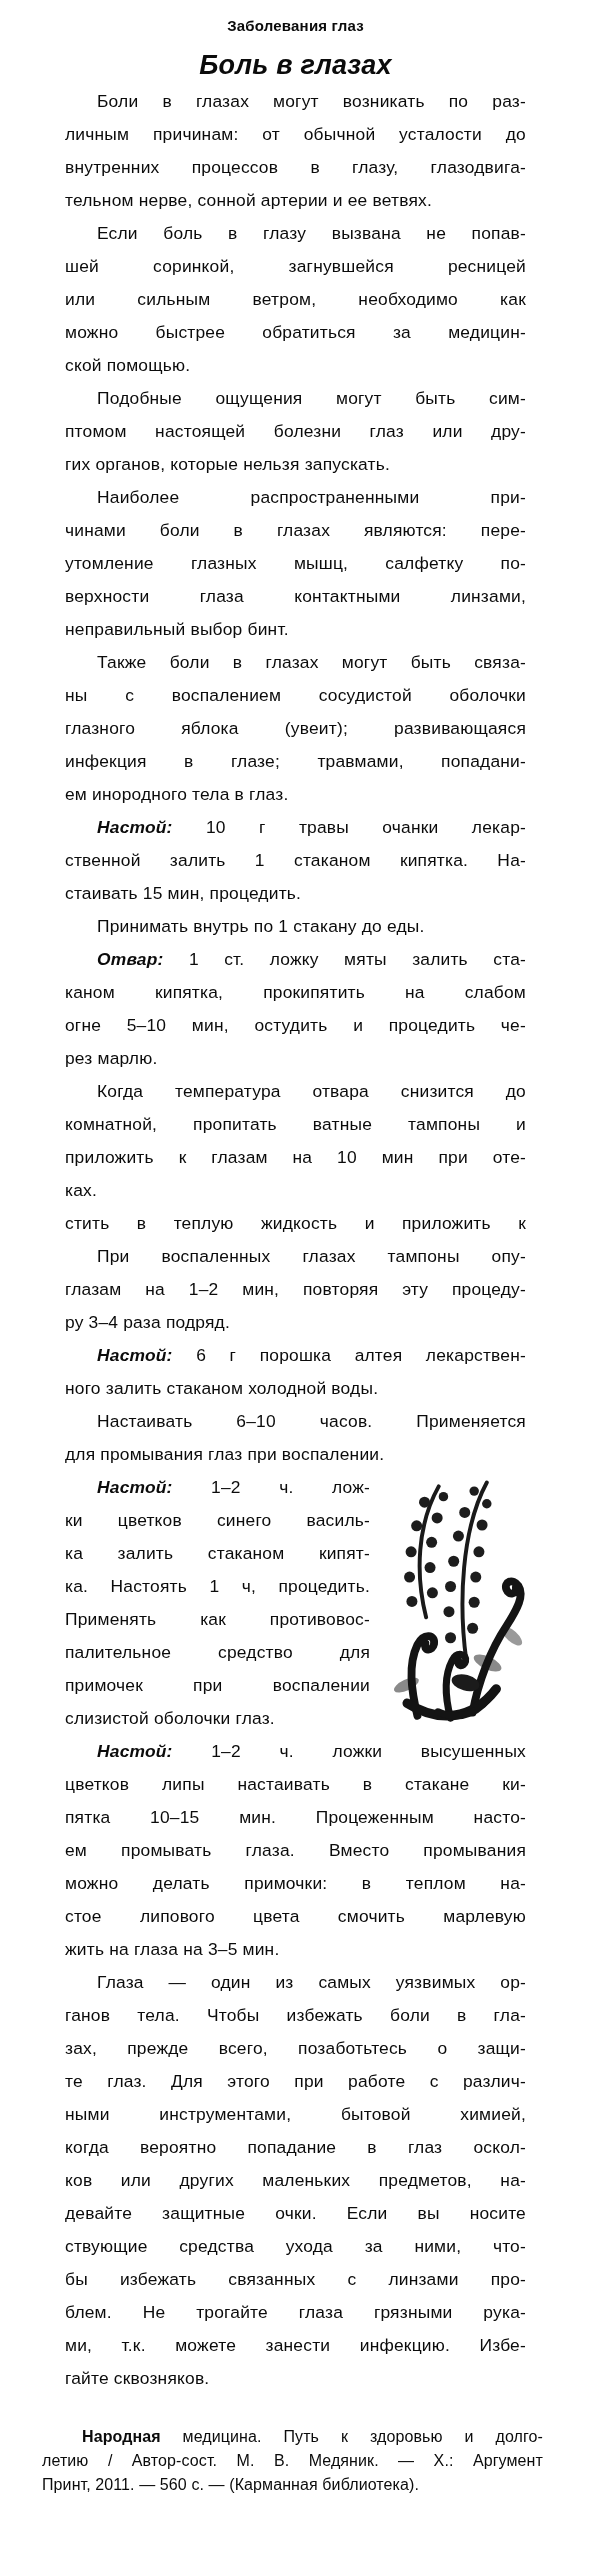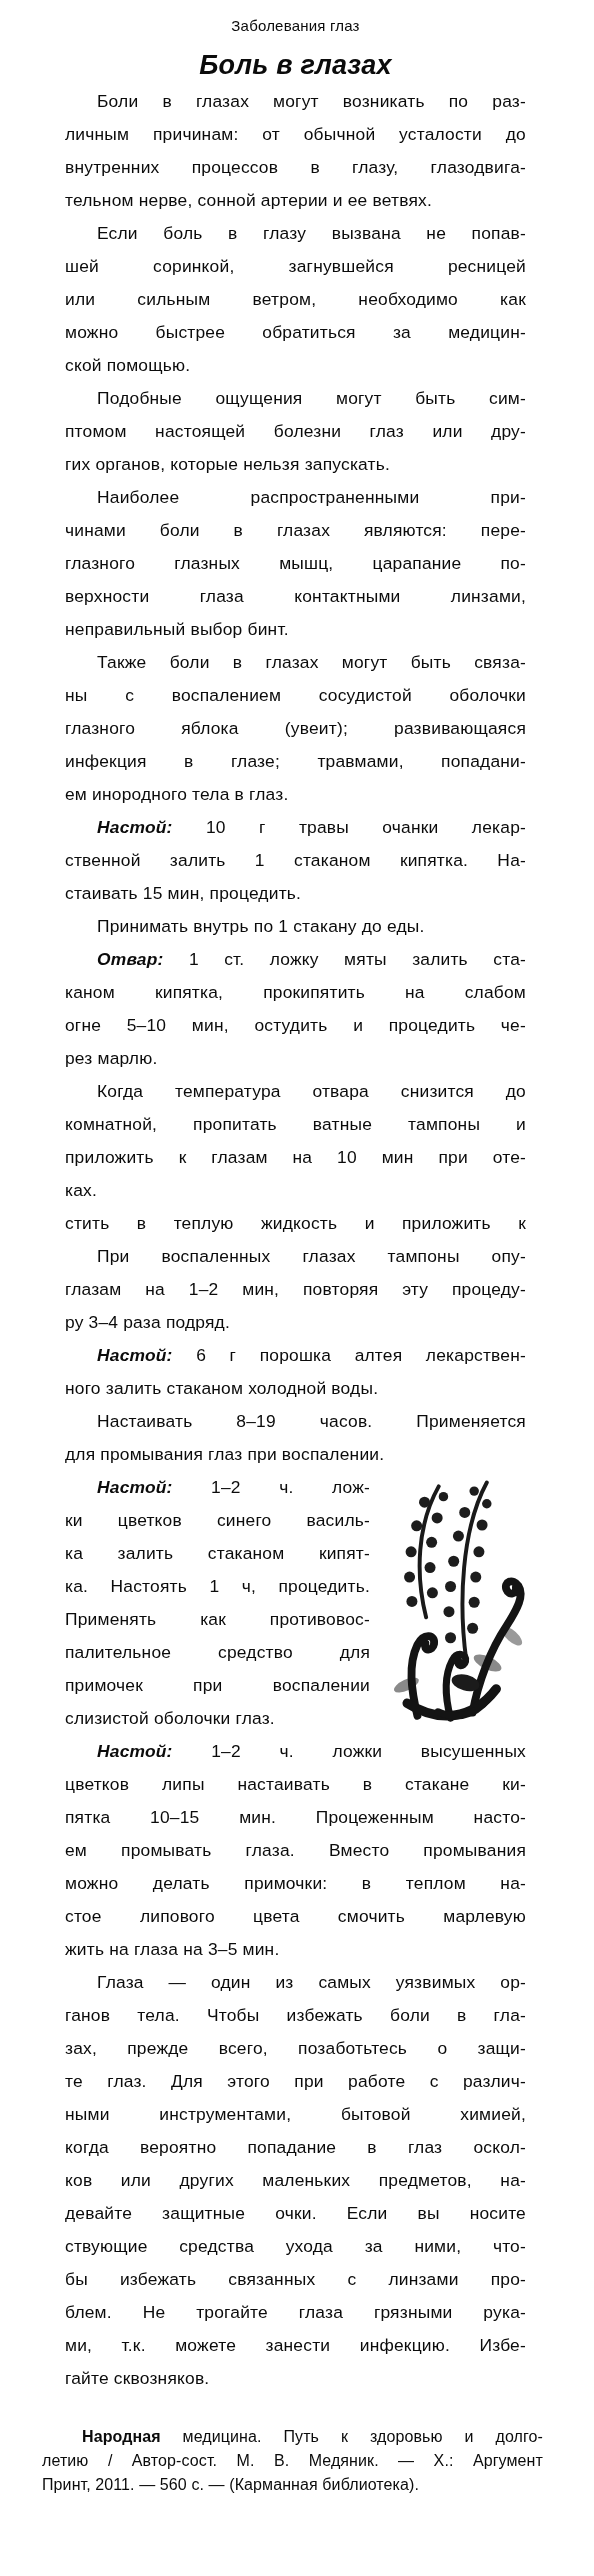--- a/index.html
+++ b/index.html
@@ -8,21 +8,21 @@
     width:595px;height:2576px;
     margin:0 auto;
     background:#ffffff;
     color:#0b0b0b;
     font-family:"Liberation Sans","DejaVu Sans",sans-serif;
     overflow:hidden;
   }
   .content{margin-left:65px;width:461px;}
   .page-header{
     margin-top:16px;height:20.6px;line-height:20.6px;
-    text-align:center;font-weight:normal;font-size:15px;letter-spacing:0.2px;
+    text-align:center;font-weight:bold;font-size:15px;letter-spacing:0.2px;
   }
   .page-title{
     margin-top:12.7px;height:33px;line-height:33px;
     text-align:center;font-weight:bold;font-style:italic;font-size:27px;letter-spacing:0.2px;
   }
   .body-text{margin-top:2.4px;font-size:17.4px;letter-spacing:0.2px;}
   .para{margin:0;}
   .line{height:33px;line-height:33px;overflow:hidden;text-align:left;}
   .line.just{text-align:justify;text-align-last:justify;}
   .line.ind{padding-left:32px;}
@@ -64,21 +64,21 @@
             <div class="line">ской помощью.</div>
           </div>
           <div class="para">
             <div class="line just ind">Подобные ощущения могут быть сим-</div>
             <div class="line just">птомом настоящей болезни глаз или дру-</div>
             <div class="line">гих органов, которые нельзя запускать.</div>
           </div>
           <div class="para">
             <div class="line just ind">Наиболее распространенными при-</div>
             <div class="line just">чинами боли в глазах являются: пере-</div>
-            <div class="line just">глазного глазных мышц, царапание по-</div>
+            <div class="line just">утомление глазных мышц, салфетку по-</div>
             <div class="line just">верхности глаза контактными линзами,</div>
             <div class="line">неправильный выбор бинт.</div>
           </div>
           <div class="para">
             <div class="line just ind">Также боли в глазах могут быть связа-</div>
             <div class="line just">ны с воспалением сосудистой оболочки</div>
             <div class="line just">глазного яблока (увеит); развивающаяся</div>
             <div class="line just">инфекция в глазе; травмами, попадани-</div>
             <div class="line">ем инородного тела в глаз.</div>
           </div>
@@ -106,21 +106,21 @@
             <div class="line just">стить в теплую жидкость и приложить к</div>
             <div class="line just ind">При воспаленных глазах тампоны опу-</div>
             <div class="line just">глазам на 1–2 мин, повторяя эту процеду-</div>
             <div class="line">ру 3–4 раза подряд.</div>
           </div>
           <div class="para">
             <div class="line just ind"><span class="lead-bi">Настой:</span> 6 г порошка алтея лекарствен-</div>
             <div class="line">ного залить стаканом холодной воды.</div>
           </div>
           <div class="para">
-            <div class="line just ind">Настаивать 8–19 часов. Применяется</div>
+            <div class="line just ind">Настаивать 6–10 часов. Применяется</div>
             <div class="line">для промывания глаз при воспалении.</div>
           </div>
         </div>
 
       <div class="wrap-row">
         <div id="narrow-col" class="narrow">
             <div class="para">
               <div class="line just ind"><span class="lead-bi">Настой:</span> 1–2 ч. лож-</div>
               <div class="line just">ки цветков синего василь-</div>
               <div class="line just">ка залить стаканом кипят-</div>

